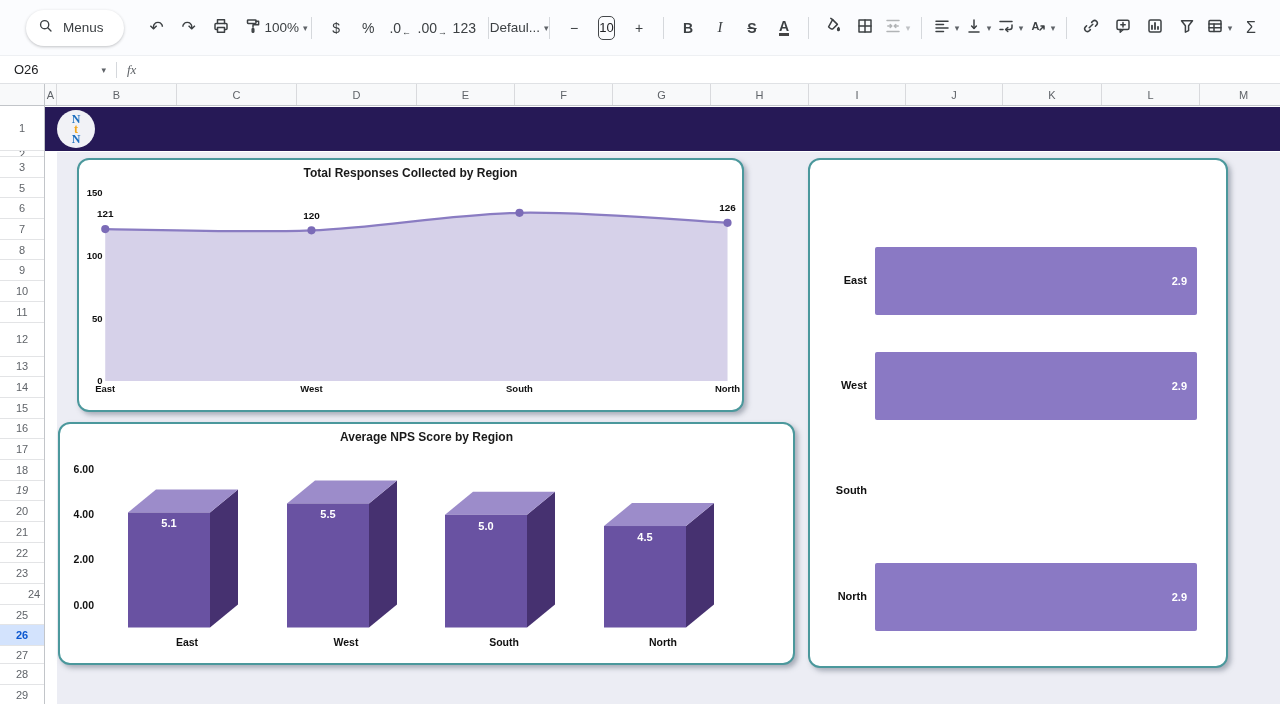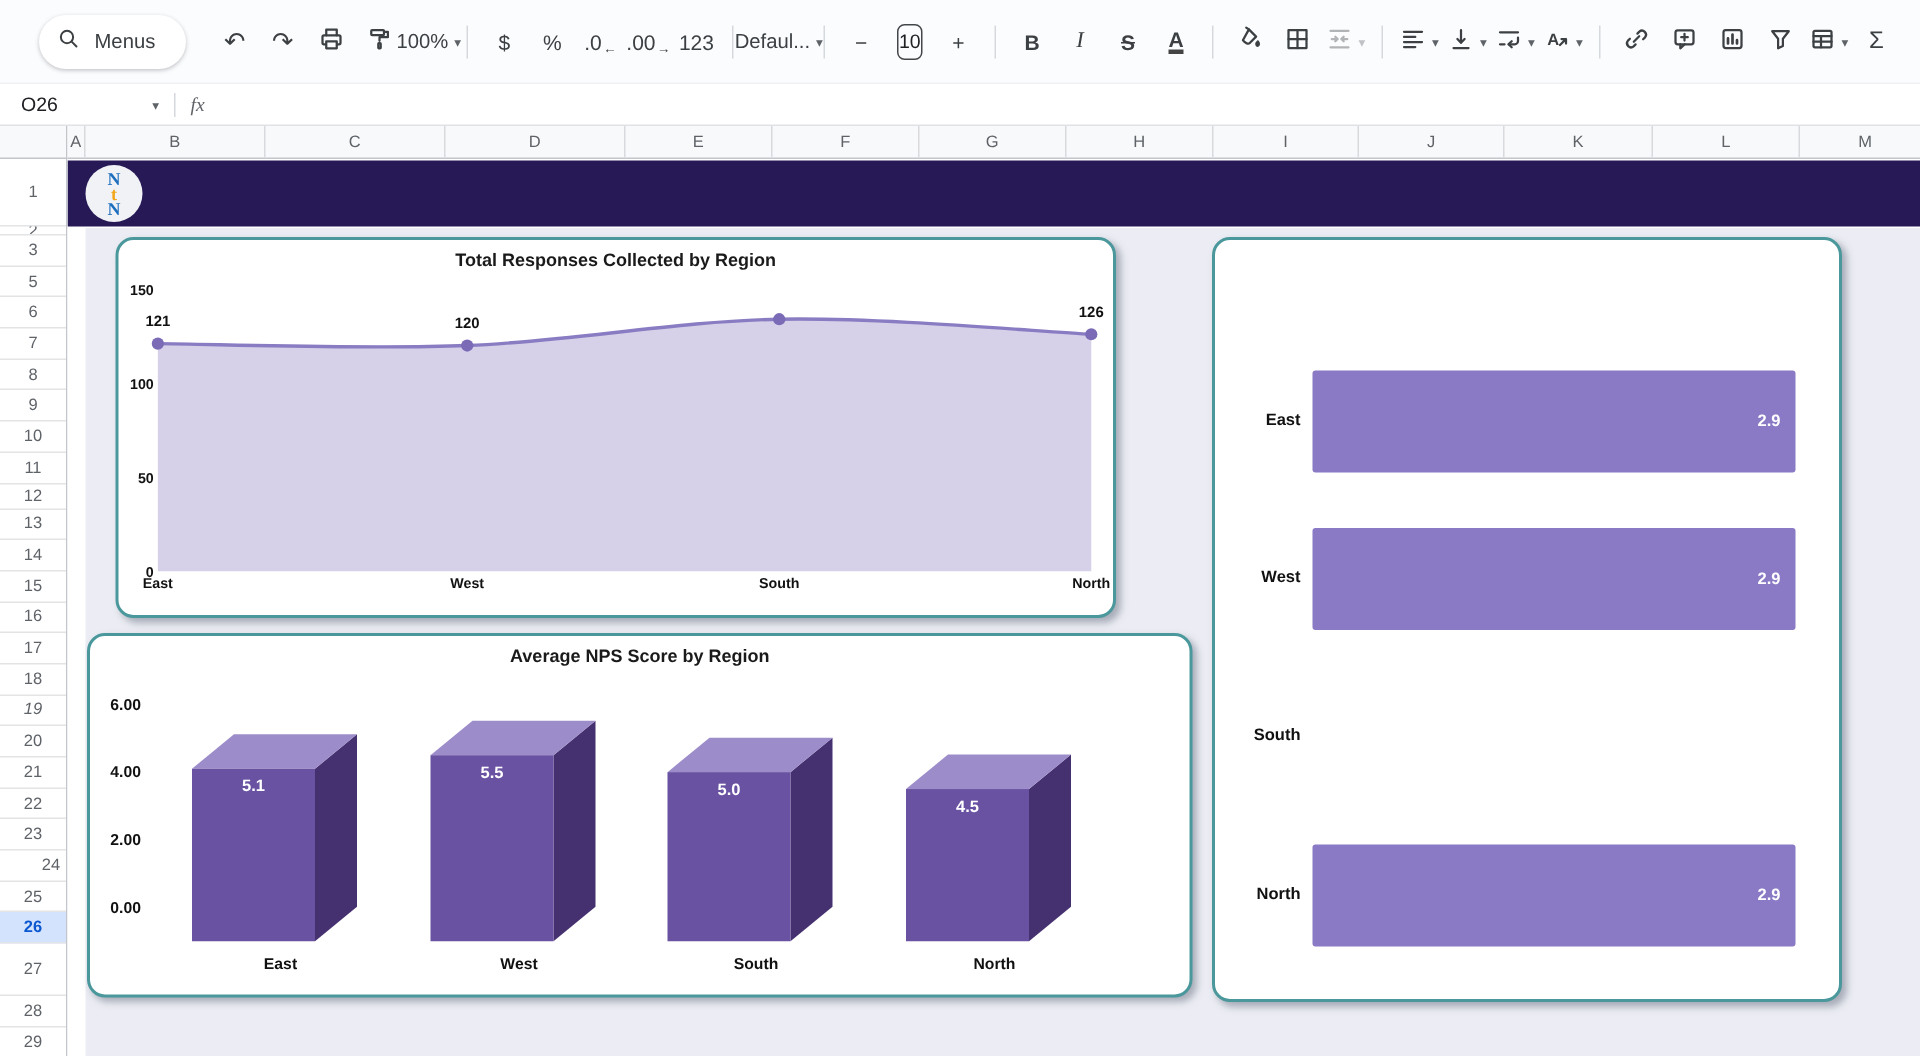--- a/index.html
+++ b/index.html
@@ -292,36 +292,36 @@
         <div class="row-h" style="height: 45px;">1</div>
         <div class="row-h" style="height: 6px;">2</div>
         <div class="row-h" style="height: 20.7px;">3</div>
         <div class="row-h" style="height: 20.7px;">5</div>
         <div class="row-h" style="height: 20.7px;">6</div>
         <div class="row-h" style="height: 20.7px;">7</div>
         <div class="row-h" style="height: 20.7px;">8</div>
         <div class="row-h" style="height: 20.7px;">9</div>
         <div class="row-h" style="height: 20.7px;">10</div>
         <div class="row-h" style="height: 20.7px;">11</div>
-        <div class="row-h" style="height: 17px;">12</div>
+        <div class="row-h" style="height: 34px;">12</div>
         <div class="row-h" style="height: 20.7px;">13</div>
         <div class="row-h" style="height: 20.7px;">14</div>
         <div class="row-h" style="height: 20.7px;">15</div>
         <div class="row-h" style="height: 20.7px;">16</div>
         <div class="row-h" style="height: 20.7px;">17</div>
         <div class="row-h" style="height: 20.7px;">18</div>
         <div class="row-h" style="height: 20.7px; font-style: italic;">19</div>
         <div class="row-h" style="height: 20.7px;">20</div>
         <div class="row-h" style="height: 20.7px;">21</div>
         <div class="row-h" style="height: 20.7px;">22</div>
         <div class="row-h" style="height: 20.7px;">23</div>
         <div class="row-h" style="height: 20.7px; padding-left: 24px;">24</div>
         <div class="row-h" style="height: 20.7px;">25</div>
         <div class="row-h sel" style="height: 20.7px;">26</div>
-        <div class="row-h" style="height: 35px;">27</div>
+        <div class="row-h" style="height: 18px;">27</div>
         <div class="row-h" style="height: 20.7px;">28</div>
         <div class="row-h" style="height: 20.7px;">29</div>
         <div class="row-h" style="flex: 1 1 0%;"></div>
       </div>
 
     <div class="cells">
       <div class="fill-bg" style="background: rgb(236, 237, 244);"></div>
 
       <div class="banner" id="banner" style="background: rgb(38, 25, 86);">
         <div class="logo" id="logo">

